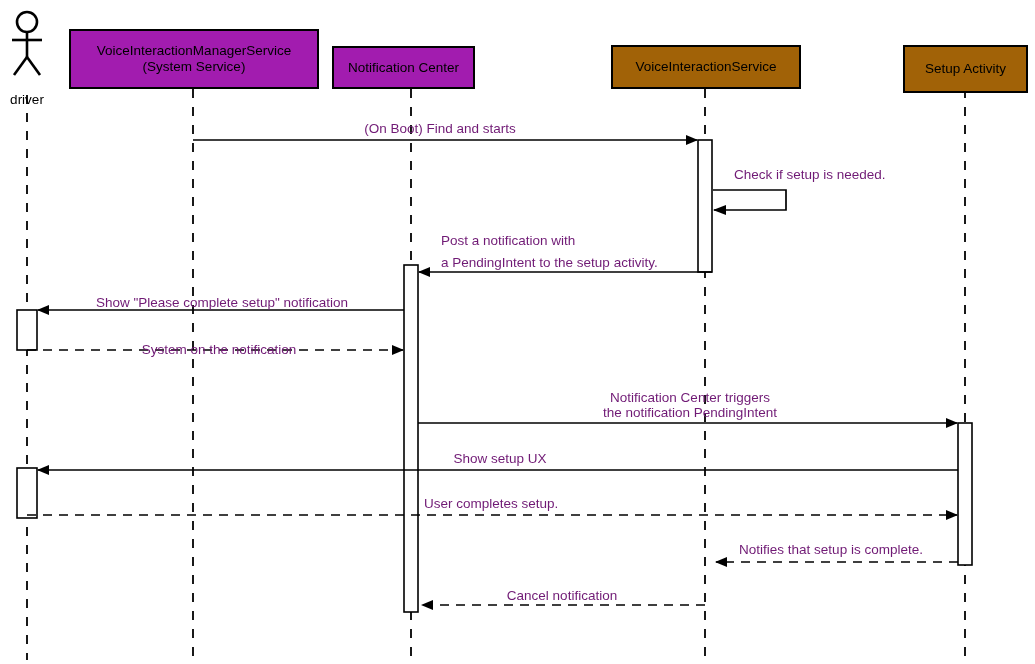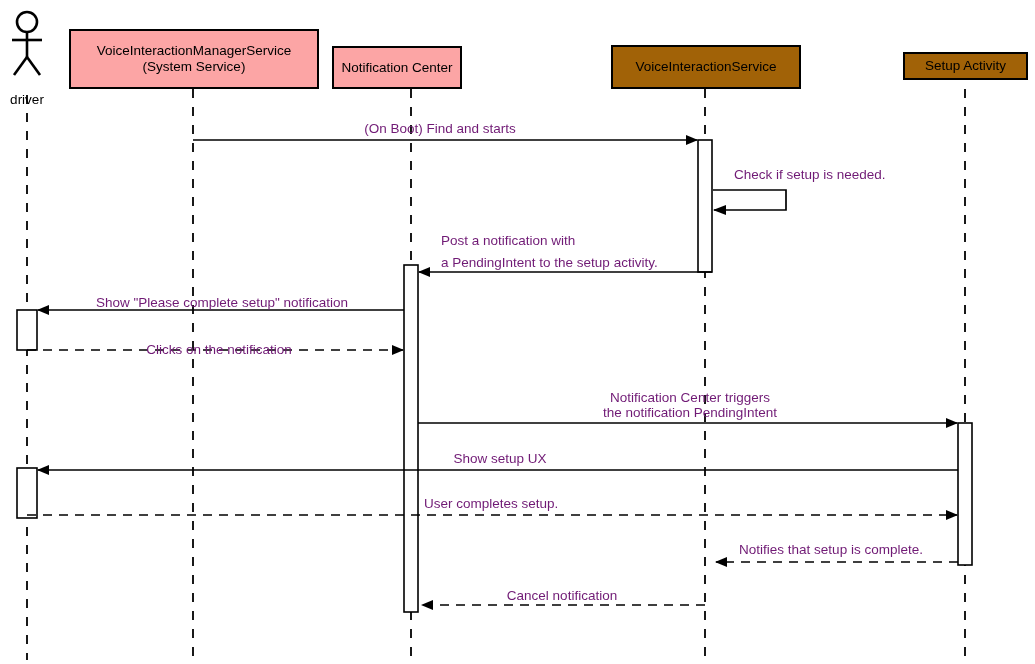--- a/index.html
+++ b/index.html
@@ -4,21 +4,21 @@
 <style>
   html,body{margin:0;padding:0;background:#ffffff;}
   body{width:1035px;height:664px;position:relative;overflow:hidden;
        font-family:"Liberation Sans",sans-serif;color:#000;}
   #canvas{position:absolute;left:0;top:0;width:1035px;height:664px;}
   .lbl{position:absolute;white-space:pre;font-size:13.5px;line-height:15px;color:#701a75;}
   .lbl.c{transform:translateX(-50%);text-align:center;}
   .hdr{position:absolute;box-sizing:border-box;border:2.5px solid #000;
        display:flex;align-items:center;justify-content:center;text-align:center;
        font-size:13.5px;line-height:16px;color:#000;}
-  .hdr.cyan{background:#fca5a5;text-align:center;}
+  .hdr.cyan{background:#a21caf;text-align:center;}
   .hdr.green{background:#a16207;}
   .actor-lbl{position:absolute;font-size:13.5px;transform:translateX(-50%);}
 </style>
 </head>
 <body>
 
 <svg id="canvas" viewBox="0 0 1035 664" xmlns="http://www.w3.org/2000/svg">
   <defs>
     <marker id="ah" markerWidth="12" markerHeight="10" refX="11" refY="5" orient="auto" markerUnits="userSpaceOnUse">
       <path d="M0,0 L12,5 L0,10 z" fill="#000"></path>
@@ -69,42 +69,42 @@
   <line x1="705" y1="605" x2="422" y2="605" stroke="#000" stroke-width="1.7" stroke-dasharray="9,7" marker-end="url(#ah)"></line>
 </svg>
 
 <div class="actor-lbl" style="left:27px;top:70px;margin-top:22px;">driver</div>
 
 <div class="hdr cyan" style="left:69px;top:29px;width:250px;height:60px;flex-direction:column;">
   <span>VoiceInteractionManagerService</span>
   <span>(System Service)</span>
 </div>
 
-<div class="hdr cyan" style="left:332px;top:46px;width:130px;height:43px;">
+<div class="hdr cyan" style="left:332px;top:46px;width:143px;height:43px;">
   <span>Notification Center</span>
 </div>
 
 <div class="hdr green" style="left:611px;top:45px;width:190px;height:44px;">
   <span>VoiceInteractionService</span>
 </div>
 
-<div class="hdr green" style="left:903px;top:45px;width:125px;height:28px;margin-top:7px;">
+<div class="hdr green" style="left:903px;top:45px;width:125px;height:48px;">
   <span>Setup Activity</span>
 </div>
 
 <div class="lbl c" style="left:440px;top:121px;">(On Boot) Find and starts</div>
 
 <div class="lbl" style="left:734px;top:167px;">Check if setup is needed.</div>
 
 <div class="lbl" style="left:441px;top:233px;">Post a notification with</div>
 <div class="lbl" style="left:441px;top:255px;">a PendingIntent to the setup activity.</div>
 
 <div class="lbl c" style="left:222px;top:295px;">Show "Please complete setup" notification</div>
 
-<div class="lbl c" style="left:219px;top:342px;">Clicks on the notification</div>
+<div class="lbl c" style="left:219px;top:342px;">System on the notification</div>
 
 <div class="lbl c" style="left:690px;top:390px;">Notification Center triggers</div>
 <div class="lbl c" style="left:690px;top:405px;">the notification PendingIntent</div>
 
 <div class="lbl c" style="left:500px;top:451px;">Show setup UX</div>
 
 <div class="lbl" style="left:424px;top:496px;">User completes setup.</div>
 
 <div class="lbl c" style="left:831px;top:542px;">Notifies that setup is complete.</div>
 

